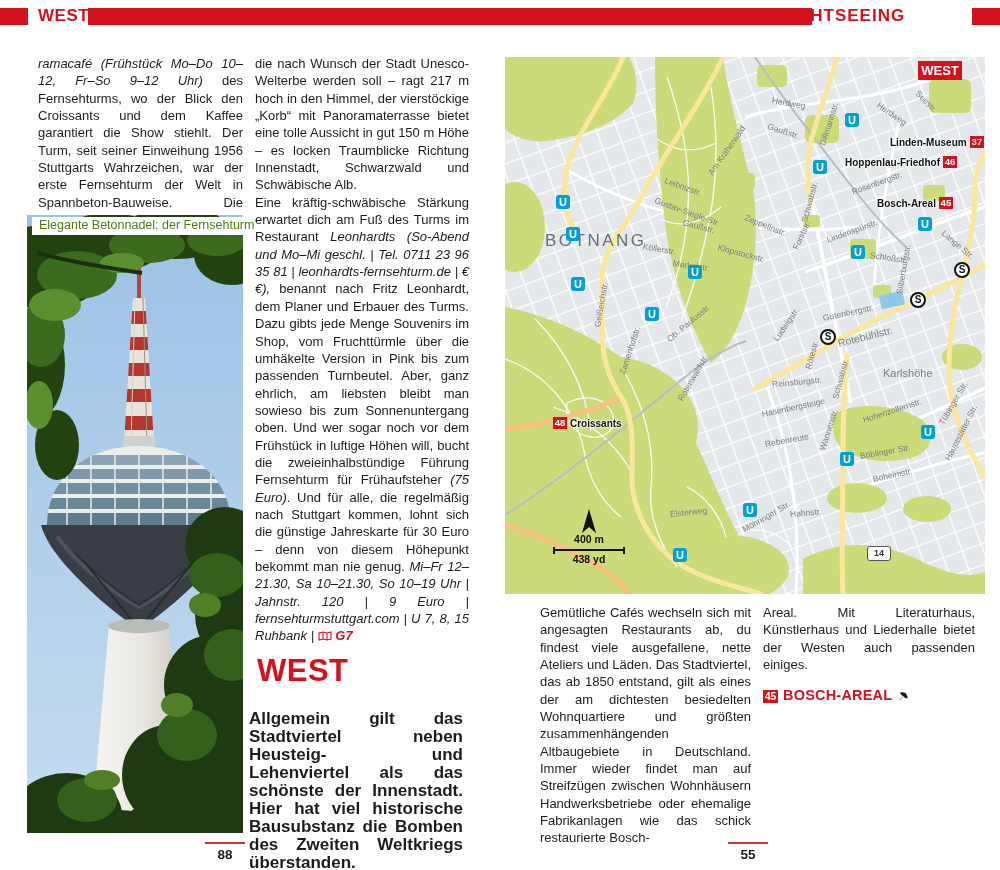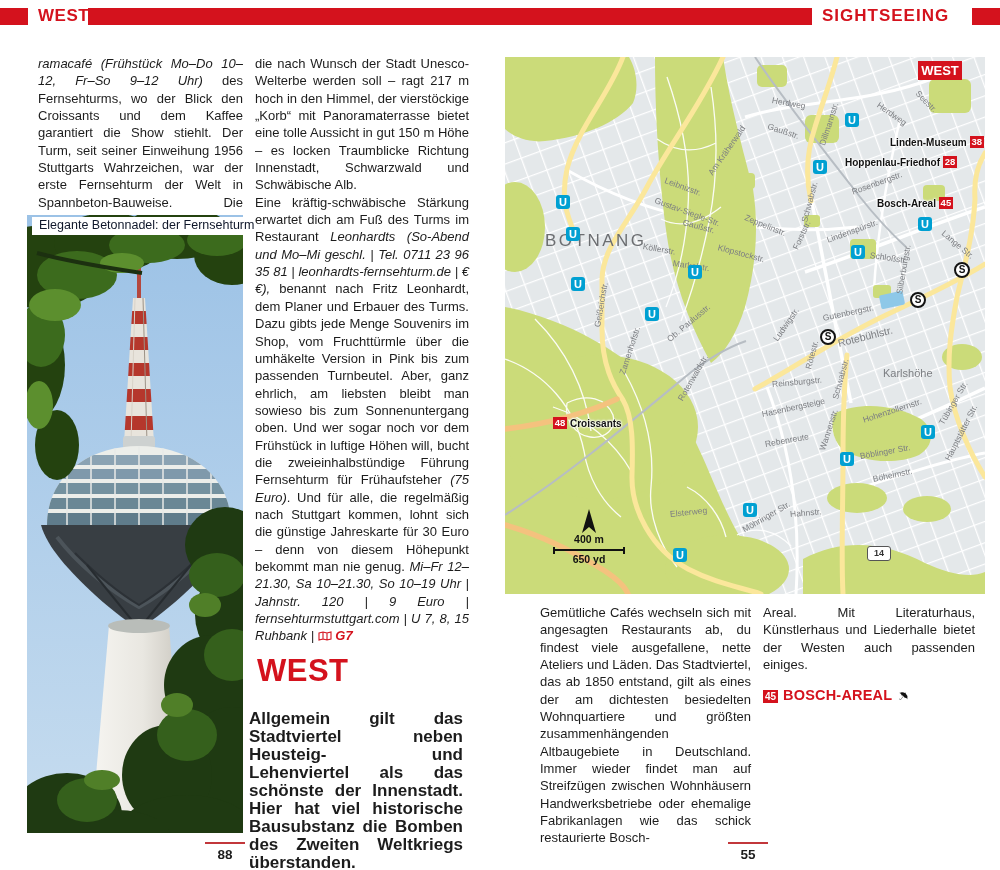--- a/index.html
+++ b/index.html
@@ -14,21 +14,21 @@
   #col1{left:38px;top:55px;width:205px;}
   #col2{left:255px;top:55px;width:214px;}
   #col3{left:540px;top:604px;width:211px;}
   #col4{left:763px;top:604px;width:212px;}
   .ital{font-style:italic;}
   .gridref{color:#d4121d;font-style:italic;font-weight:bold;white-space:nowrap;}
   
   #photo{left:27px;top:215px;width:216px;height:618px;}
   #photo svg{position:absolute;left:0;top:0;}
   .caption{position:absolute;top:2px;left:5px;background:#fff;padding:1px 8px 3px 7px;
-           font-size:12.5px;color:#0f172a;white-space:nowrap;}
+           font-size:12.5px;color:#4d7c0f;white-space:nowrap;}
   
   #section-west{left:257px;top:653px;color:#d4121d;font-size:31px;font-weight:bold;letter-spacing:.5px;}
   #section-intro{left:249px;top:710px;width:214px;font-weight:bold;font-size:17px;
                  line-height:18px;text-align:justify;}
   
   .poi-head{display:flex;align-items:center;gap:5px;margin:14px 0 4px 0;}
   .poi-head-num{background:#d4121d;color:#fff;font-weight:bold;font-size:10px;
                 width:15px;height:13px;line-height:13px;text-align:center;flex:0 0 auto;}
   .poi-head-title{color:#d4121d;font-weight:bold;font-size:14.5px;letter-spacing:.2px;}
   .tip-icon{font-size:13px;color:#111;transform:rotate(38deg);display:inline-block;line-height:1;}
@@ -63,21 +63,21 @@
   #scale-line{position:absolute;left:48px;top:492px;width:72px;border-top:2px solid #111;}
   #scale-line::before,#scale-line::after{content:"";position:absolute;top:-4px;width:2px;height:7px;background:#111;}
   #scale-line::before{left:0;} #scale-line::after{right:0;}
 </style>
 </head>
 <body>
 
 <div class="hbar" style="left:0;width:28px"></div>
 <div class="hlabel" style="left:38px">WEST</div>
 <div class="hbar" style="left:88px;width:724px"></div>
-<div class="hlabel" style="left:822px;letter-spacing:1px">SIGHTSEEING</div>
+<div class="hlabel" style="left:778px;letter-spacing:1px">SIGHTSEEING</div>
 <div class="hbar" style="left:972px;width:28px"></div>
 
 <div id="col1" class="col"><span class="ital">ramacafé (Frühstück Mo–Do 10–12, Fr–So 9–12 Uhr)</span><span> des Fernsehturms, wo der Blick den Croissants und dem Kaffee garantiert die Show stiehlt. Der Turm, seit seiner Einweihung 1956 Stuttgarts Wahrzeichen, war der erste Fernsehturm der Welt in Spannbeton-Bauweise. Die elegante Betonnadel –</span></div>
 
 <div id="photo" class="abs">
   <svg width="216" height="618" viewBox="0 0 216 618">
     <defs>
       <linearGradient id="sky" x1="0" y1="0" x2="0" y2="1">
         <stop offset="0" stop-color="#9cc2e6"></stop>
           <stop offset="1" stop-color="#c6dcef"></stop>
@@ -279,21 +279,21 @@
 
     <rect x="375" y="236" width="24" height="14" rx="2" fill="#8ec8e8" transform="rotate(-12 387 243)"></rect>
 
     <polygon points="84,452 77,476 84,470 91,476" fill="#111"></polygon>
   </svg>
   <div id="map-overlay">
     <div class="map-badge">WEST</div>
     <div class="route-shield">14</div>
     <div class="scale-txt" style="top:476px">400 m</div>
     <div id="scale-line"></div>
-    <div class="scale-txt" style="top:496px">650 yd</div>
+    <div class="scale-txt" style="top:496px">438 yd</div>
   <div class="street-label" style="left: 412px; top: 30px; transform: rotate(45deg);">Seestr.</div>
       <div class="street-label" style="left: 267px; top: 38px; transform: rotate(10deg);">Herdweg</div>
       <div class="street-label" style="left: 373px; top: 42px; transform: rotate(35deg);">Herdweg</div>
       <div class="street-label" style="left: 205px; top: 112px; transform: rotate(-55deg);">Am Kräherwald</div>
       <div class="street-label" style="left: 263px; top: 64px; transform: rotate(18deg);">Gaußstr.</div>
       <div class="street-label" style="left: 317px; top: 83px; transform: rotate(-72deg);">Dillmannstr.</div>
       <div class="street-label" style="left: 160px; top: 118px; transform: rotate(20deg);">Leibnizstr.</div>
       <div class="street-label" style="left: 150px; top: 138px; transform: rotate(20deg);">Gustav-Siegle-Str.</div>
       <div class="street-label" style="left: 178px; top: 160px; transform: rotate(15deg);">Gaußstr.</div>
       <div class="street-label" style="left: 240px; top: 155px; transform: rotate(22deg);">Zeppelinstr.</div>
@@ -341,25 +341,25 @@
       <div class="u-marker" style="left: 315px; top: 110px;">U</div>
       <div class="u-marker" style="left: 175px; top: 498px;">U</div>
       <div class="u-marker" style="left: 342px; top: 402px;">U</div>
       <div class="u-marker" style="left: 423px; top: 375px;">U</div>
       <div class="u-marker" style="left: 245px; top: 453px;">U</div>
       <div class="s-marker" style="left: 457px; top: 213px;">S</div>
       <div class="s-marker" style="left: 413px; top: 243px;">S</div>
       <div class="s-marker" style="left: 323px; top: 280px;">S</div>
       <div class="poi-row" style="left: 385px; top: 79px;">
         <span class="poi-label">Linden-Museum</span>
-        <span class="poi-num">38</span>
+        <span class="poi-num">37</span>
       </div>
       <div class="poi-row" style="left: 340px; top: 99px;">
         <span class="poi-label">Hoppenlau-Friedhof</span>
-        <span class="poi-num">28</span>
+        <span class="poi-num">46</span>
       </div>
       <div class="poi-row" style="left: 372px; top: 140px;">
         <span class="poi-label">Bosch-Areal</span>
         <span class="poi-num">45</span>
       </div>
       <div class="poi-row" style="left: 48px; top: 360px;">
         <span class="poi-num">48</span>
         <span class="poi-label">Croissants</span>
       </div>
     </div>

